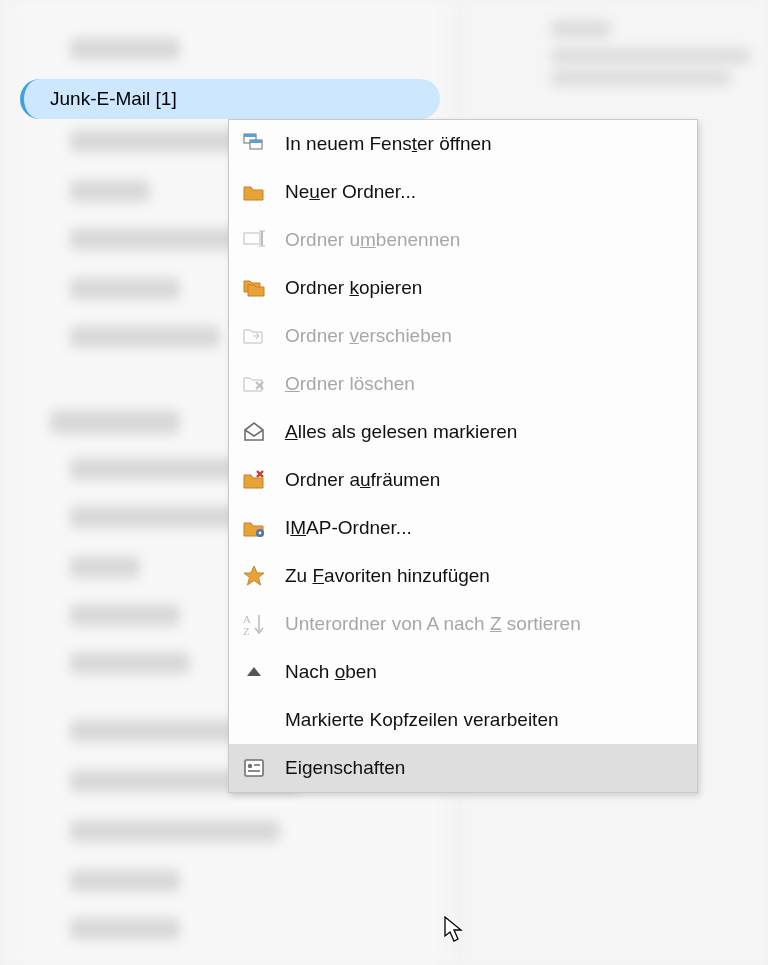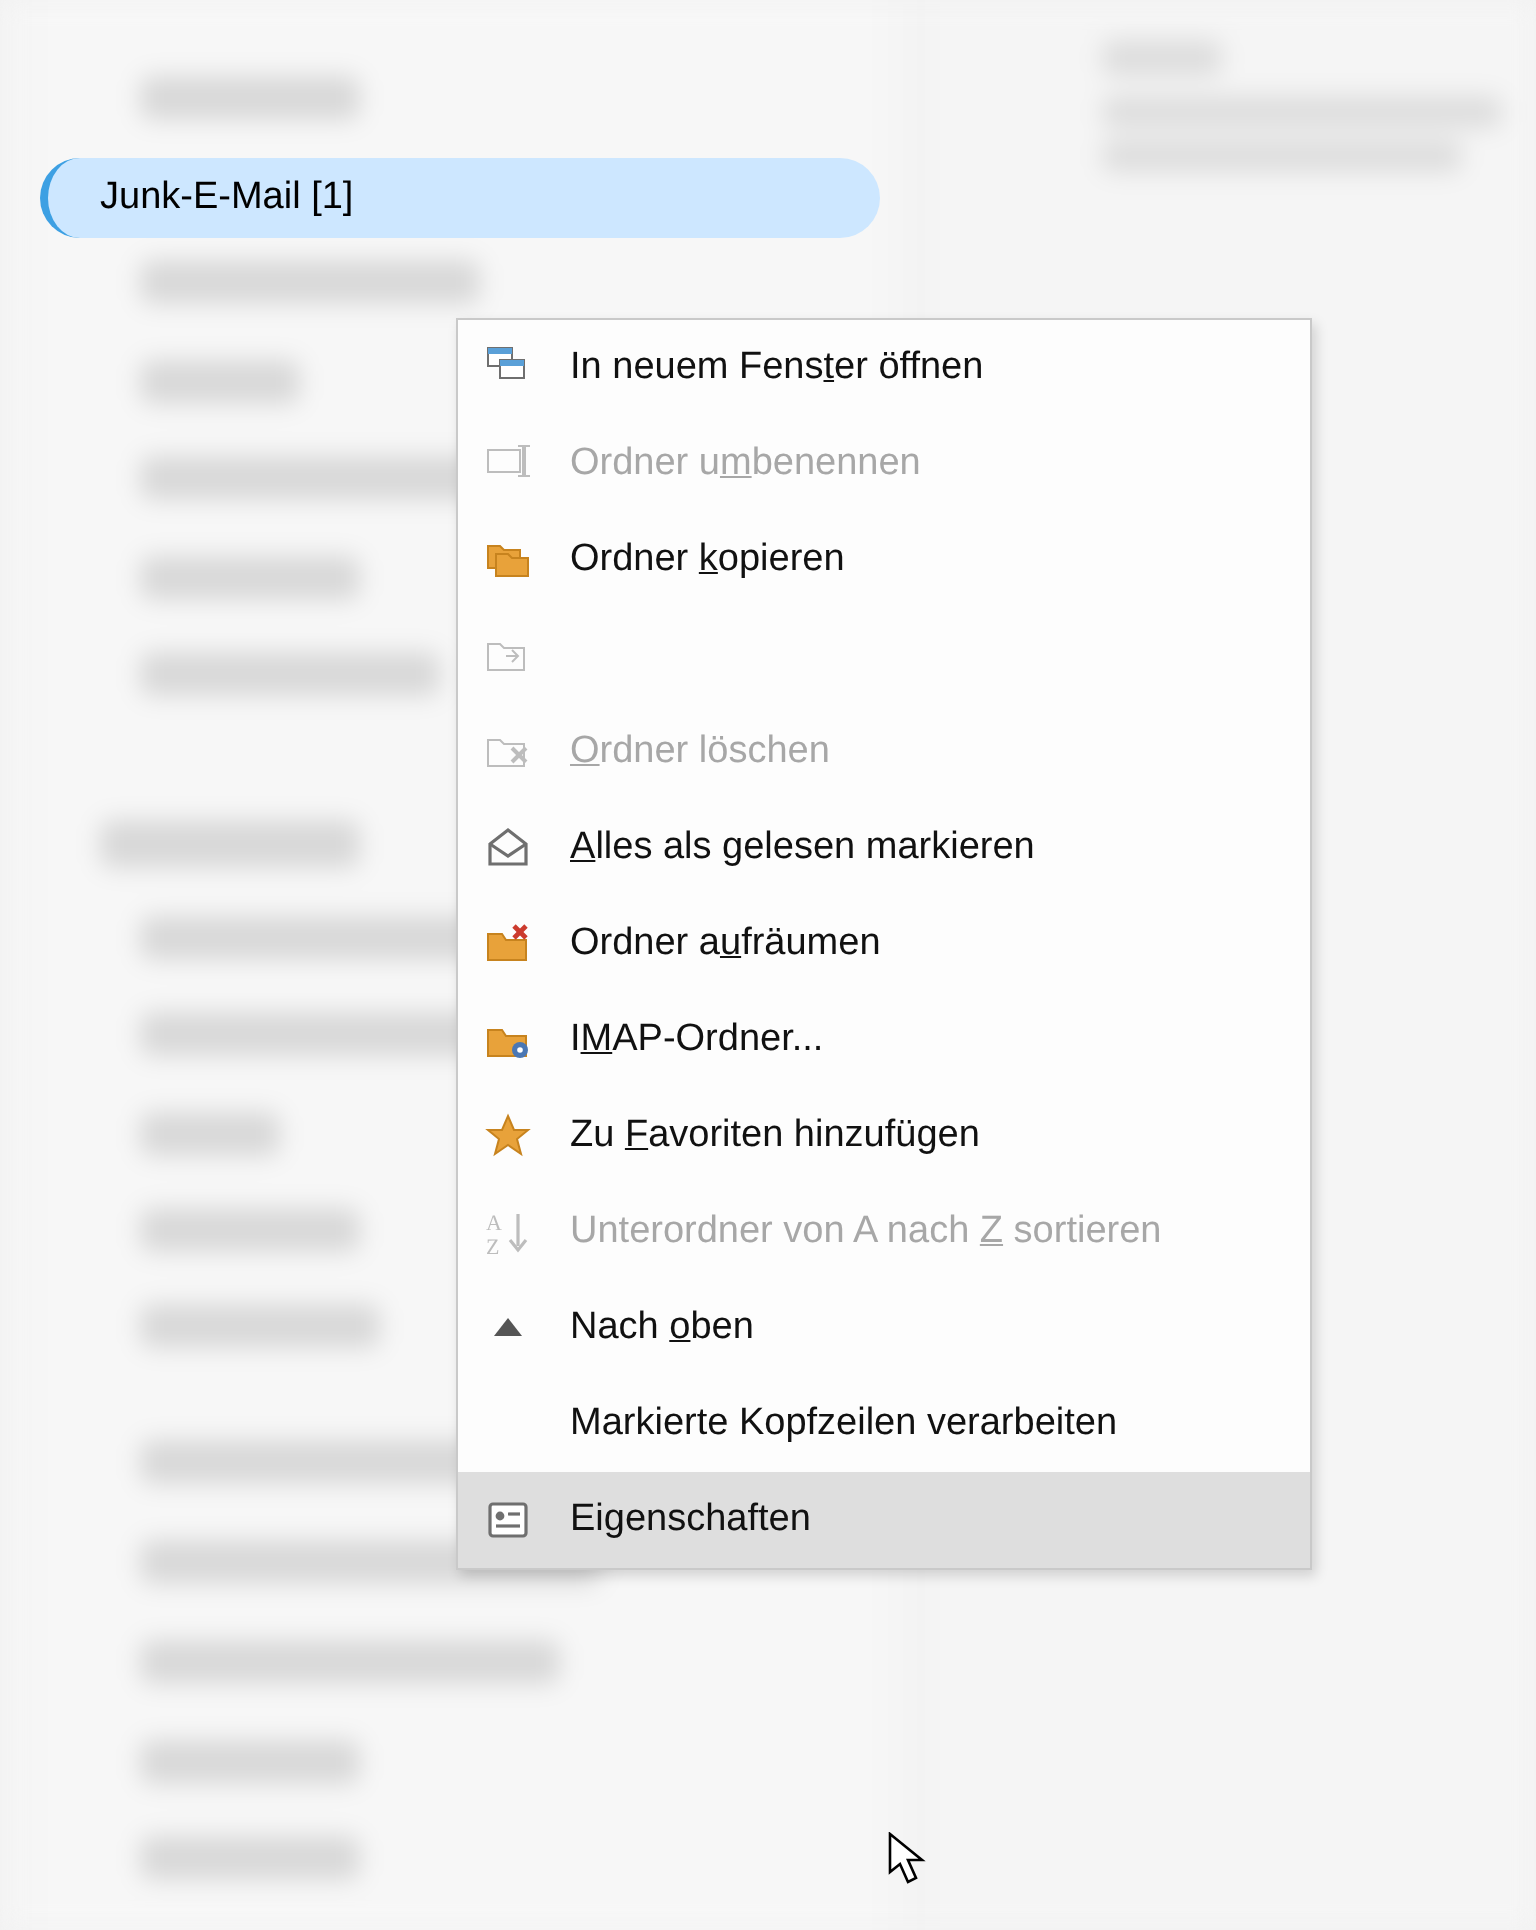--- a/index.html
+++ b/index.html
@@ -44,25 +44,24 @@
     display: flex; align-items: center;
     padding-left: 26px;
     color: #000;
     border-radius: 20px;
   }
 
   
   .ctx {
     position: absolute;
     left: 228px; top: 119px;
-    width: 428px;
+    width: 470px;
     background: #fdfdfd;
     border: 1px solid #c9c9c9;
     box-shadow: 2px 3px 6px rgba(0,0,0,0.15);
-    margin-top: 40px;
   }
   .ctx .mi {
     display: flex;
     align-items: center;
     height: 48px;
     padding: 0 12px 0 10px;
     cursor: default;
     color: #111;
   }
   .ctx .mi.disabled { color: #a7a7a7; text-align: center; }
@@ -130,20 +129,28 @@
       <span class="ic">
         <svg width="26" height="26" viewBox="0 0 26 26">
           <rect x="3" y="3" width="12" height="9" fill="#fff" stroke="#6f6f6f"></rect>
           <rect x="3" y="3" width="12" height="3" fill="#5aa0d8"></rect>
           <rect x="9" y="9" width="12" height="9" fill="#fff" stroke="#6f6f6f"></rect>
           <rect x="9" y="9" width="12" height="3" fill="#5aa0d8"></rect>
         </svg>
       </span>
       <span class="lbl">In neuem Fens<u>t</u>er öffnen</span>
     </div>
+    <div class="mi">
+      <span class="ic">
+        <svg width="26" height="26" viewBox="0 0 26 26">
+          <path d="M3 8 h7 l2 3 h10 v10 h-19 z" fill="#e8a23a" stroke="#c7831e"></path>
+        </svg>
+      </span>
+      <span class="lbl">Ne<u>u</u>er Ordner...</span>
+    </div>
     <div class="mi disabled">
       <span class="ic">
         <svg width="26" height="26" viewBox="0 0 26 26">
           <rect x="3" y="6" width="16" height="11" fill="none" stroke="#bdbdbd"></rect>
           <line x1="21" y1="4" x2="21" y2="19" stroke="#bdbdbd" stroke-width="2"></line>
           <line x1="18" y1="4" x2="24" y2="4" stroke="#bdbdbd"></line>
           <line x1="18" y1="19" x2="24" y2="19" stroke="#bdbdbd"></line>
         </svg>
       </span>
       <span class="lbl">Ordner u<u>m</u>benennen</span>
@@ -157,20 +164,21 @@
       </span>
       <span class="lbl">Ordner <u>k</u>opieren</span>
     </div>
     <div class="mi disabled">
       <span class="ic">
         <svg width="26" height="26" viewBox="0 0 26 26">
           <path d="M3 7 h6 l2 2 h10 v11 h-18 z" fill="none" stroke="#bdbdbd"></path>
           <path d="M12 13 h6 M15 10 l3 3 -3 3" fill="none" stroke="#bdbdbd"></path>
         </svg>
       </span>
+      <span class="lbl">Ordner <u>v</u>erschieben</span>
     </div>
     <div class="mi disabled">
       <span class="ic">
         <svg width="26" height="26" viewBox="0 0 26 26">
           <path d="M3 7 h6 l2 2 h10 v11 h-18 z" fill="none" stroke="#bdbdbd"></path>
           <line x1="15" y1="11" x2="22" y2="18" stroke="#bdbdbd" stroke-width="2"></line>
           <line x1="22" y1="11" x2="15" y2="18" stroke="#bdbdbd" stroke-width="2"></line>
         </svg>
       </span>
       <span class="lbl"><u>O</u>rdner löschen</span>

